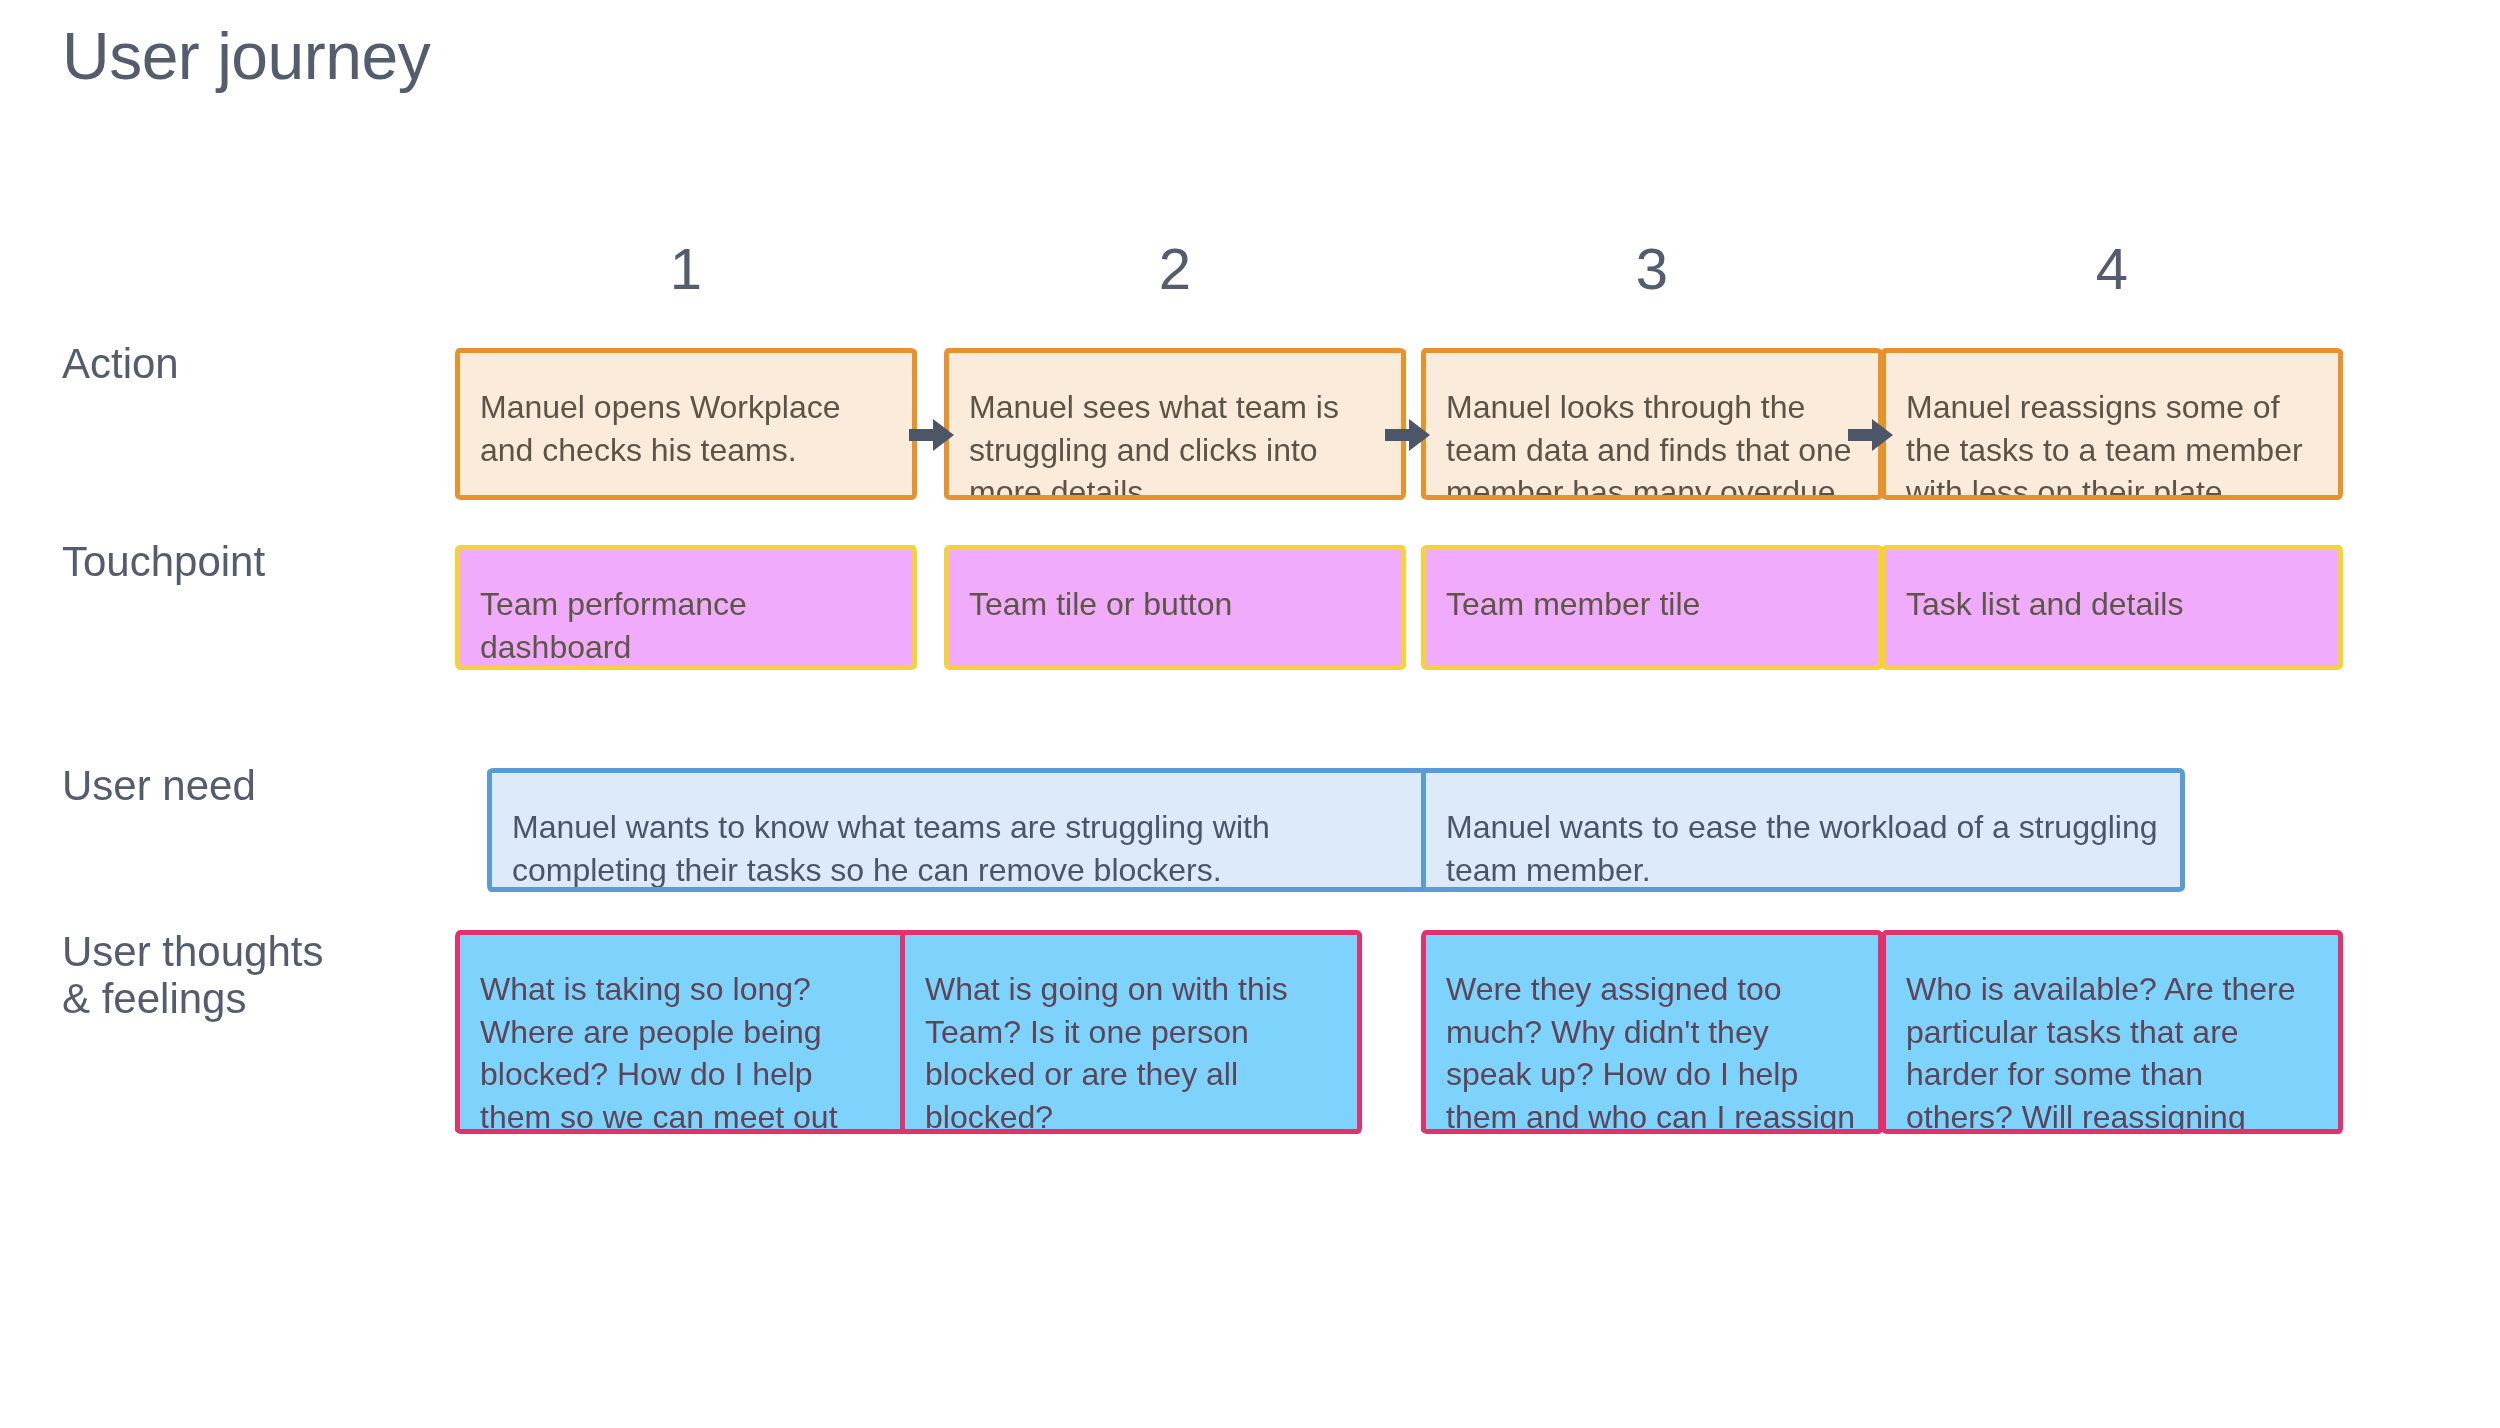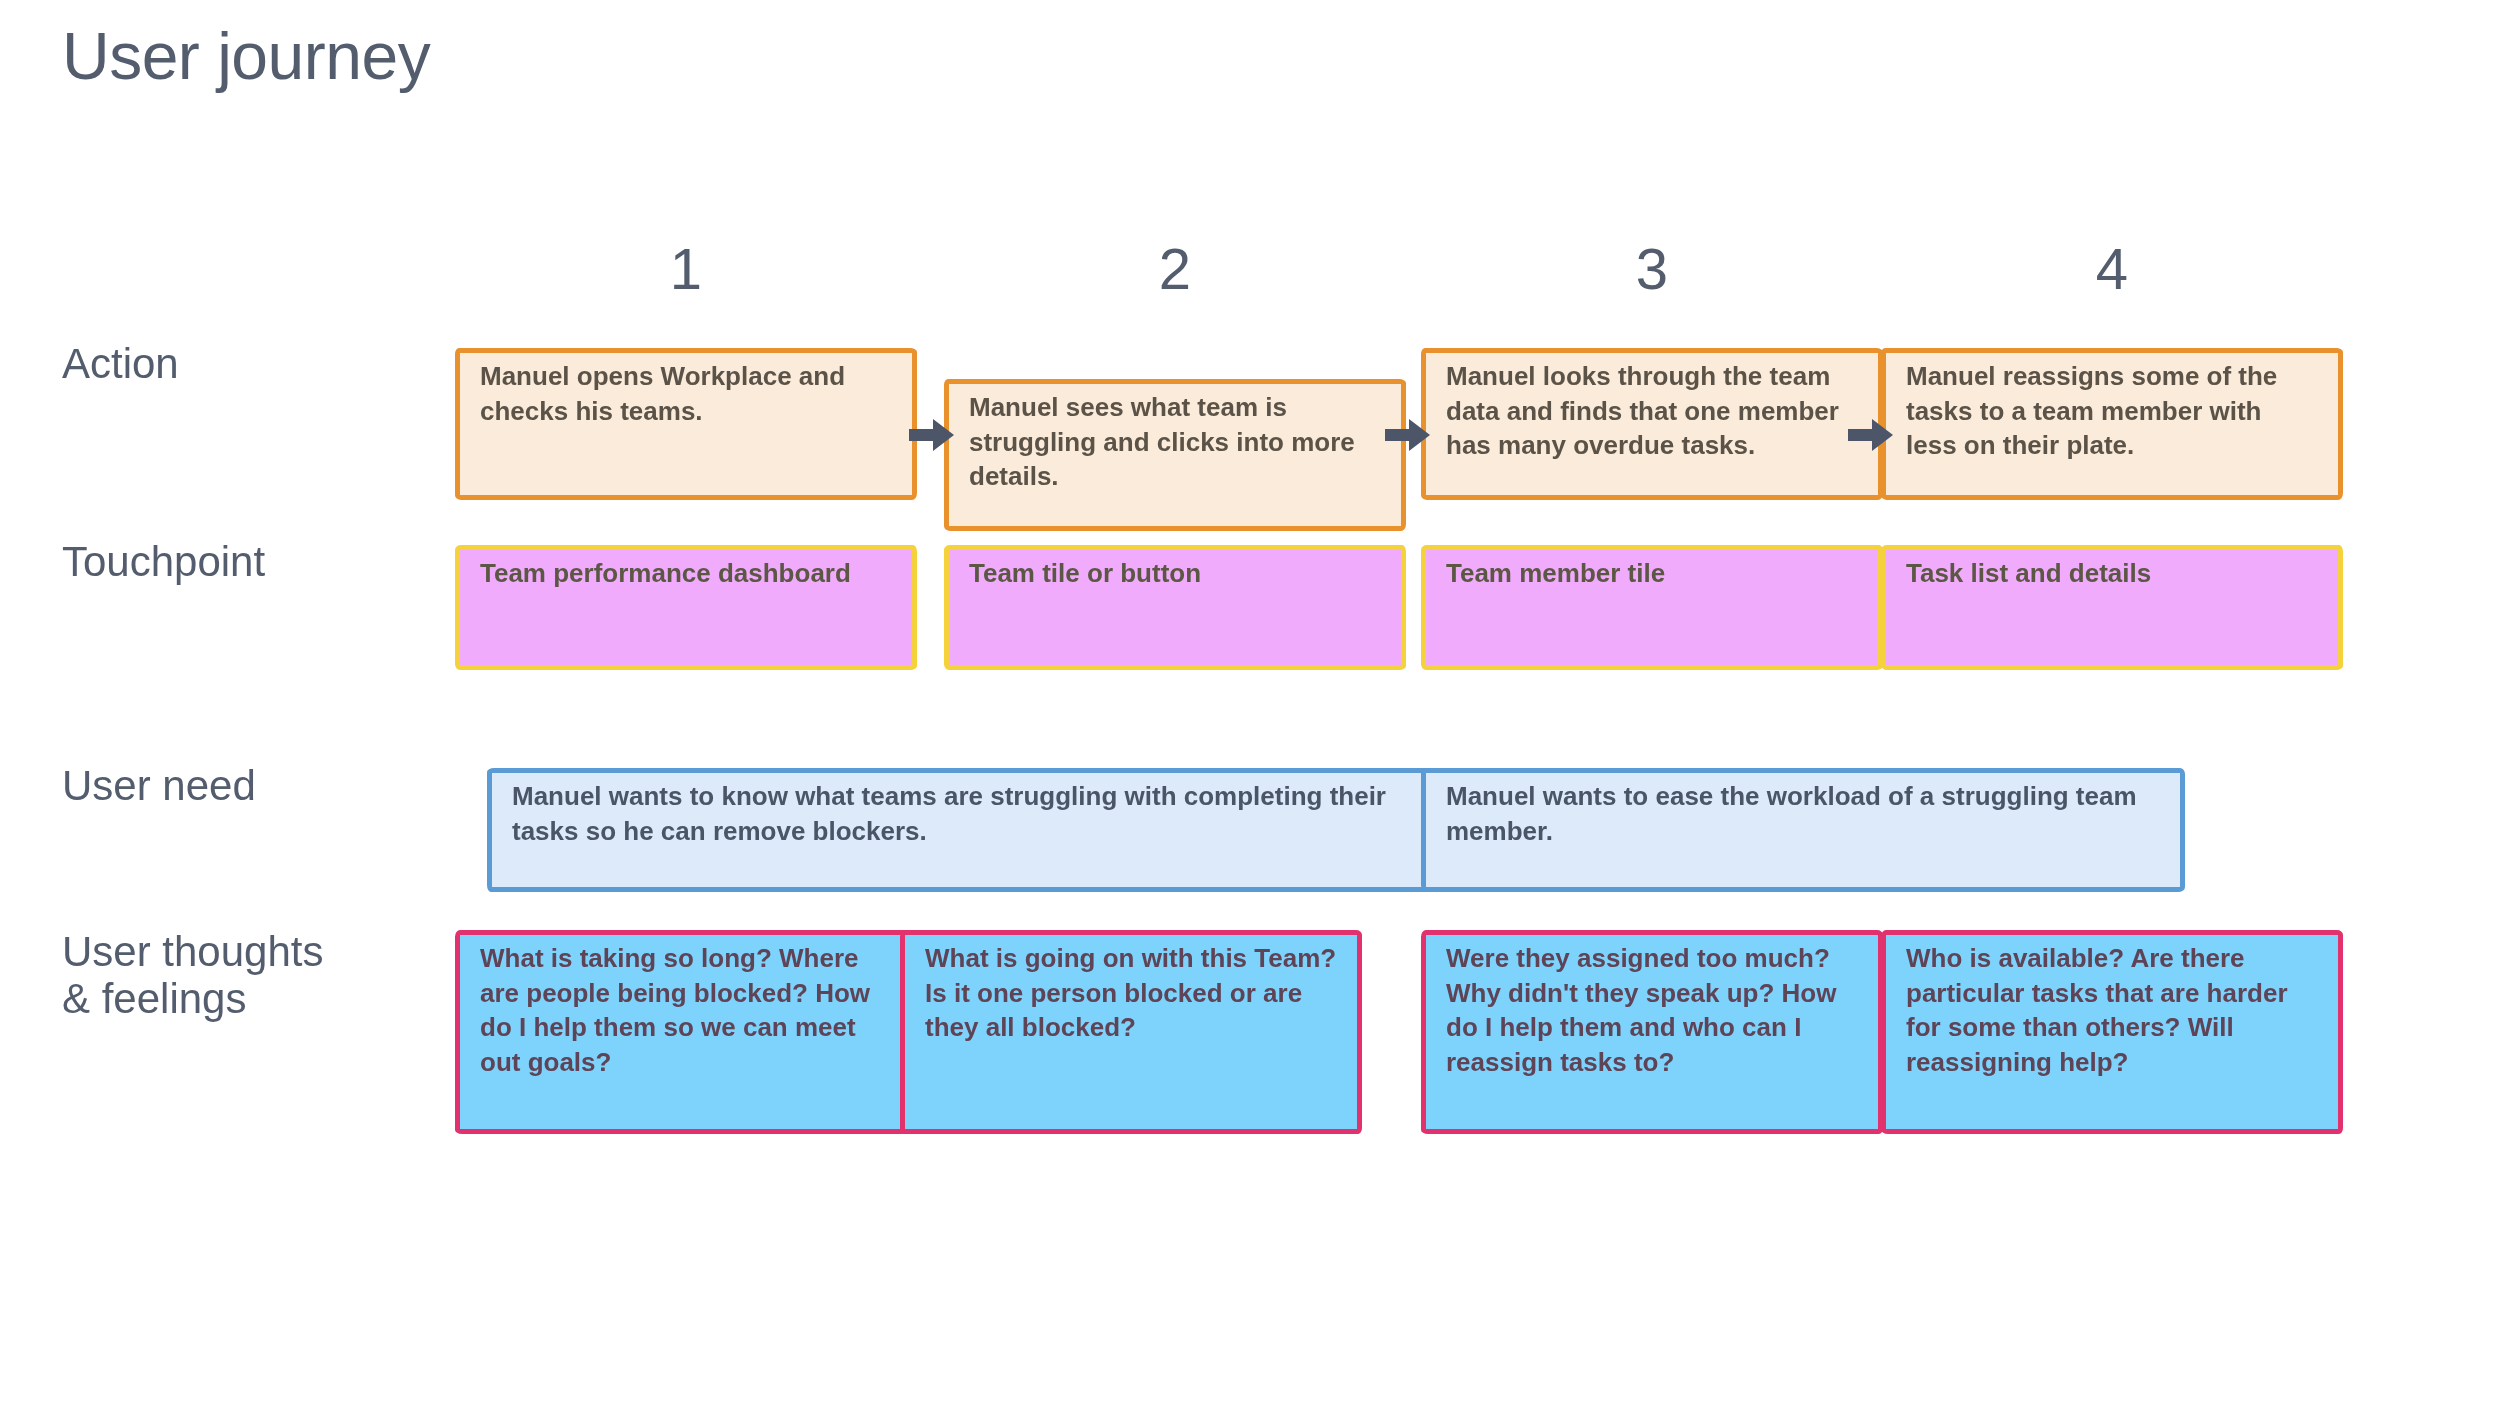--- a/index.html
+++ b/index.html
@@ -51,25 +51,24 @@
   #label-touchpoint  { top: 538px; }
   #label-userneed    { top: 762px; }
   #label-thoughts    { top: 928px; }
 
   
   .card {
     position: absolute;
     box-sizing: border-box;
     border-style: solid;
     border-width: 5px;
-    padding: 6px 20px 14px 20px;
-    font-size: 26px;
+    padding: 33px 20px 14px 20px;
+    font-size: 32px;
     line-height: 1.33;
     overflow: hidden;
-    font-weight: bold;
   }
 
   .card-action {
     background: #faebda;
     border-color: #e8912d;
     color: #5c5348;
     border-radius: 4px 7px 5px 6px / 6px 4px 7px 5px;
   }
   .card-touchpoint {
     background: #f0abfc;
@@ -109,21 +108,21 @@
 <div class="step-header" style="left:1421px; width:462px;">3</div>
 <div class="step-header" style="left:1881px; width:462px;">4</div>
 
 <div class="row-label" id="label-action">Action</div>
 <div class="row-label" id="label-touchpoint">Touchpoint</div>
 <div class="row-label" id="label-userneed">User need</div>
 <div class="row-label" id="label-thoughts">User thoughts
 &amp; feelings</div>
 
 <div class="card card-action" style="left:455px;  top:348px; width:462px; height:152px;">Manuel opens Workplace and checks his teams.</div>
-<div class="card card-action" style="left:944px;  top:348px; width:462px; height:152px;margin-top:31px;">Manuel sees what team is struggling and clicks into more details.</div>
+<div class="card card-action" style="left:944px;  top:348px; width:462px; height:152px;">Manuel sees what team is struggling and clicks into more details.</div>
 <div class="card card-action" style="left:1421px; top:348px; width:462px; height:152px;">Manuel looks through the team data and finds that one member has many overdue tasks.</div>
 <div class="card card-action" style="left:1881px; top:348px; width:462px; height:152px;">Manuel reassigns some of the tasks to a team member with less on their plate.</div>
 
 <div class="arrow" style="left:909px;">
   <svg width="46" height="34" viewBox="0 0 46 34" xmlns="http://www.w3.org/2000/svg">
     <path d="M0 11 L24 11 L24 1 L45 17 L24 33 L24 23 L0 23 Z" fill="#4c5668"></path>
   </svg>
 </div>
 <div class="arrow" style="left:1385px;">
   <svg width="46" height="34" viewBox="0 0 46 34" xmlns="http://www.w3.org/2000/svg">

